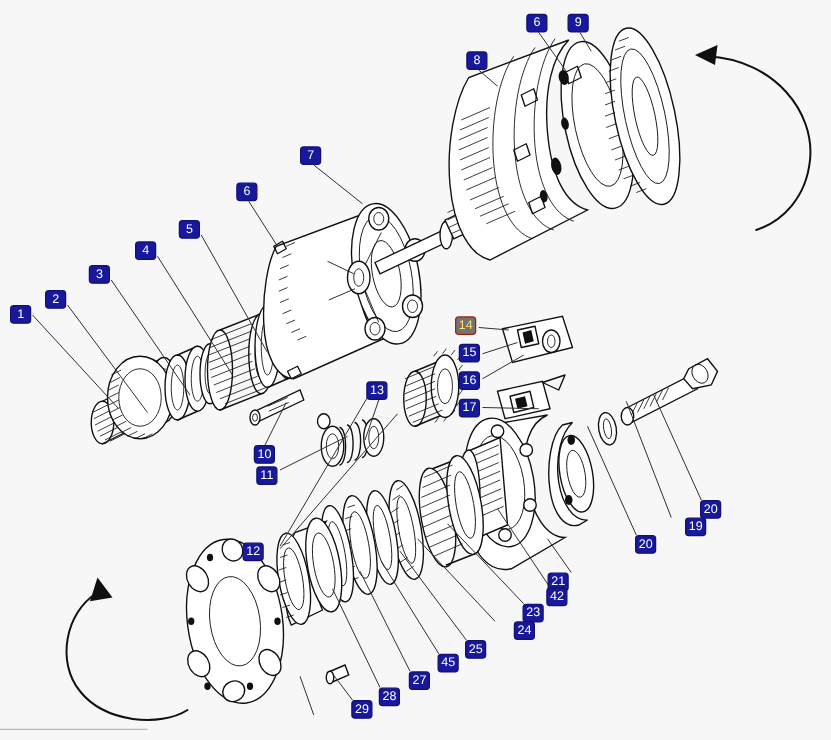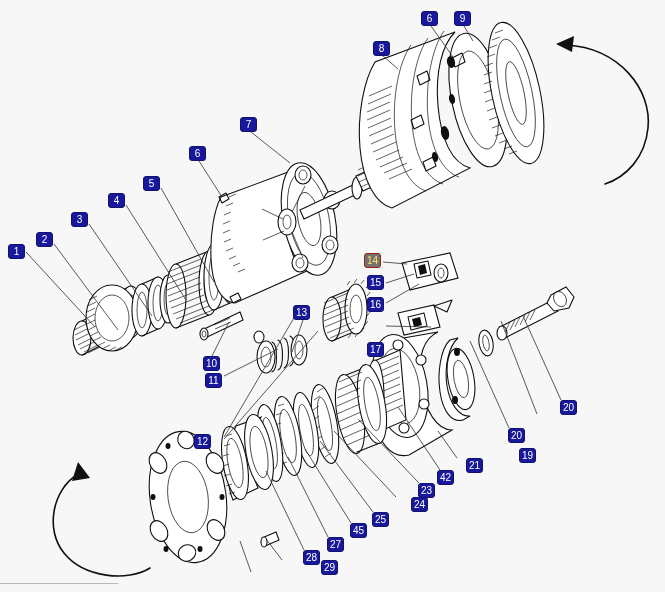--- a/index.html
+++ b/index.html
@@ -417,29 +417,29 @@
       <div class="callout" style="left: 373px; top: 41px;">8</div>
       <div class="callout" style="left: 454px; top: 11px;">9</div>
       <div class="callout" style="left: 421px; top: 11px;">6</div>
       <div class="callout" style="left: 203px; top: 356px;">10</div>
       <div class="callout" style="left: 205px; top: 373px;">11</div>
       <div class="callout" style="left: 194px; top: 434px;">12</div>
       <div class="callout" style="left: 293px; top: 305px; text-align: center;">13</div>
       <div class="callout hl" style="left: 364px; top: 253px;">14</div>
       <div class="callout" style="left: 367px; top: 275px;">15</div>
       <div class="callout" style="left: 367px; top: 297px;">16</div>
-      <div class="callout" style="left: 367px; top: 319px; margin-top: 23px;">17</div>
+      <div class="callout" style="left: 367px; top: 319px;">17</div>
       <div class="callout" style="left: 560px; top: 400px;">20</div>
-      <div class="callout" style="left: 519px; top: 414px; margin-top: 34px;">19</div>
+      <div class="callout" style="left: 548px; top: 414px;">19</div>
       <div class="callout" style="left: 508px; top: 428px;">20</div>
-      <div class="callout" style="left: 466px; top: 458px;">21</div>
+      <div class="callout" style="left: 438px; top: 458px;">21</div>
       <div class="callout" style="left: 437px; top: 470px;">42</div>
       <div class="callout" style="left: 418px; top: 483px;">23</div>
       <div class="callout" style="left: 395px; top: 497px; margin-left: 16px;">24</div>
       <div class="callout" style="left: 372px; top: 512px;">25</div>
       <div class="callout" style="left: 350px; top: 523px;">45</div>
       <div class="callout" style="left: 327px; top: 537px;">27</div>
       <div class="callout" style="left: 303px; top: 550px;">28</div>
-      <div class="callout" style="left: 281px; top: 560px; margin-left: 40px;">29</div>
+      <div class="callout" style="left: 281px; top: 560px;">29</div>
       <div class="callout" style="left: 258px; top: 572px; margin-top: 24px;">30</div>
     </div>
 
 </div>
 
 </body></html>

